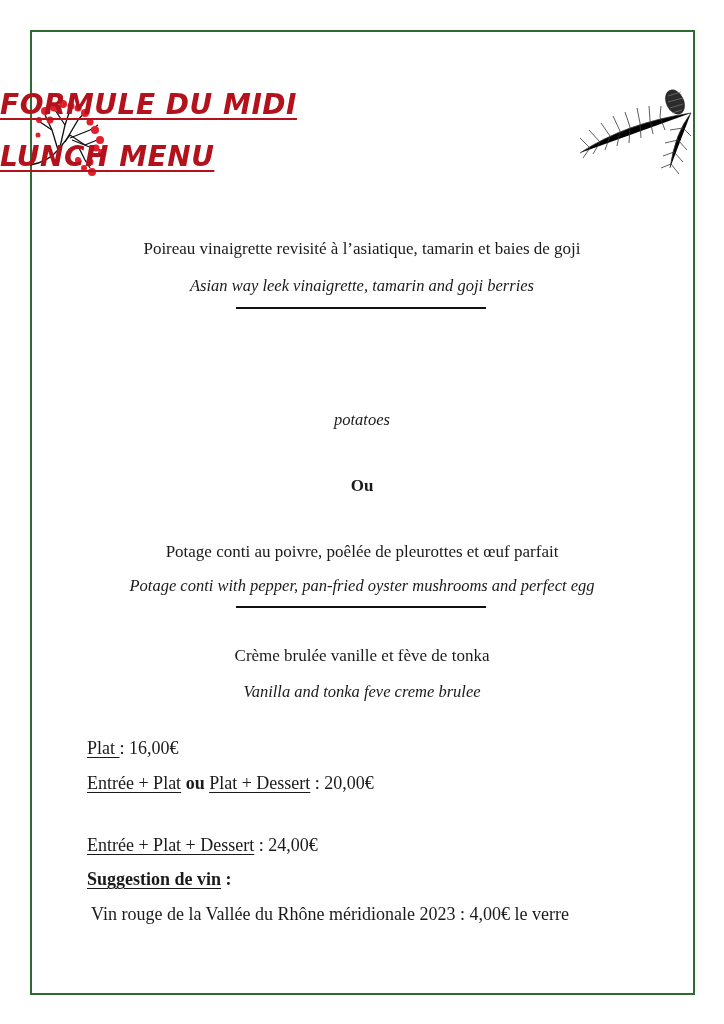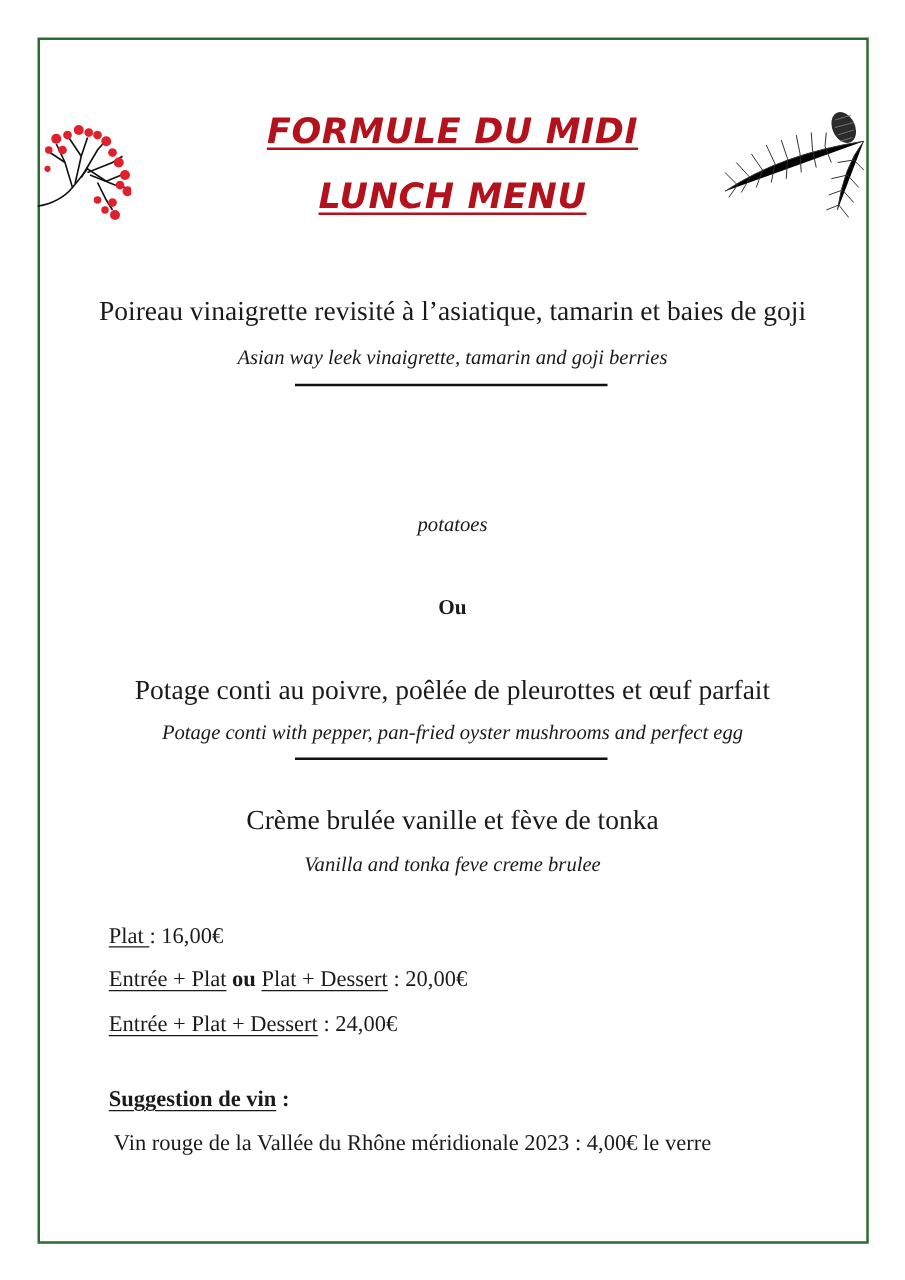--- a/index.html
+++ b/index.html
@@ -1,26 +1,26 @@
 <!DOCTYPE html>
 <html><head>
   <meta charset="utf-8">
   <style>
     html, body { margin:0; padding:0; background:#ffffff; }
     body { width:724px; height:1024px; position:relative; overflow:hidden;
       font-family: "Liberation Serif", "DejaVu Serif", serif; color:#1a1a1a; }
     .frame { position:absolute; left:30px; top:30px; width:661px; height:961px;
       border:2px solid #2e6b30; box-sizing:content-box; }
     .abs { position:absolute; }
-    .title { position:absolute; left:0; width:724px; text-align:center;
+    .title { position:absolute; left:0; width:724px; 
       color:#b3121c; font-style:italic; font-weight:bold; font-size:28px;
       font-family: "DejaVu Sans", sans-serif; letter-spacing:0.5px; }
     .title span { text-decoration:underline; text-decoration-thickness:1.5px; text-underline-offset:4px; }
     .center { position:absolute; left:60px; width:604px; text-align:center; }
-    .fr { font-size:22px; line-height:26px; }
+    .fr { font-size:17px; line-height:26px; }
     .en { font-size:16.5px; font-style:italic; line-height:22px;margin-top:12px; }
     .rule { position:absolute; left:236px; width:250px; height:2px; background:#111; }
     .ou { font-weight:bold; font-size:17px; }
     .price { position:absolute; left:87px; font-size:18px; }
     .u { text-decoration:underline; text-underline-offset:3px; text-decoration-thickness:1px; }
     .b { font-weight:bold; }
   </style>
 </head>
 <body>
 
@@ -124,20 +124,20 @@
 
 <div class="center fr" style="top:643px">Crème brulée vanille et fève de tonka</div>
 <div class="center en" style="top:669px">Vanilla and tonka feve creme brulee</div>
 
 <div class="price" style="top:738px">
   <span class="u">Plat </span><span> : 16,00€</span>
 </div>
 <div class="price" style="top:773px">
   <span class="u">Entrée + Plat</span><span class="b" style="white-space:pre"> ou </span><span class="u">Plat + Dessert</span><span> : 20,00€</span>
 </div>
-<div class="price" style="top:809px">
+<div class="price" style="top:835px">
   <span class="u">Entrée + Plat + Dessert</span><span> : 24,00€</span>
 </div>
 
 <div class="price" style="top:869px">
   <span class="b u">Suggestion de vin</span><span class="b"> :</span>
 </div>
 <div class="price" style="top:904px;left:91px">Vin rouge de la Vallée du Rhône méridionale 2023 : 4,00€ le verre</div>
 
 </body></html>

